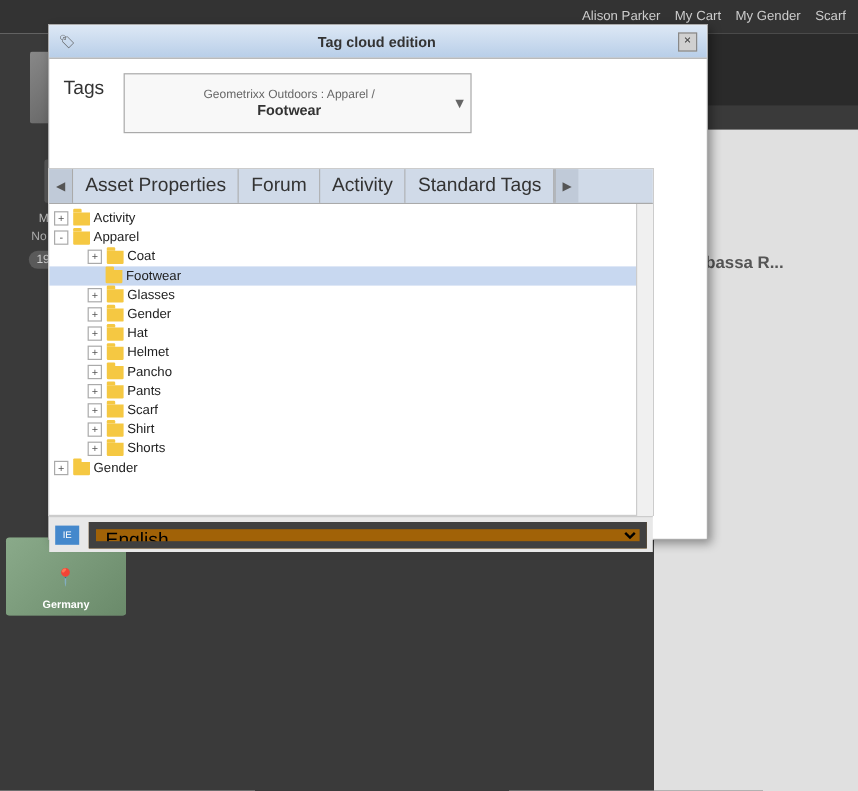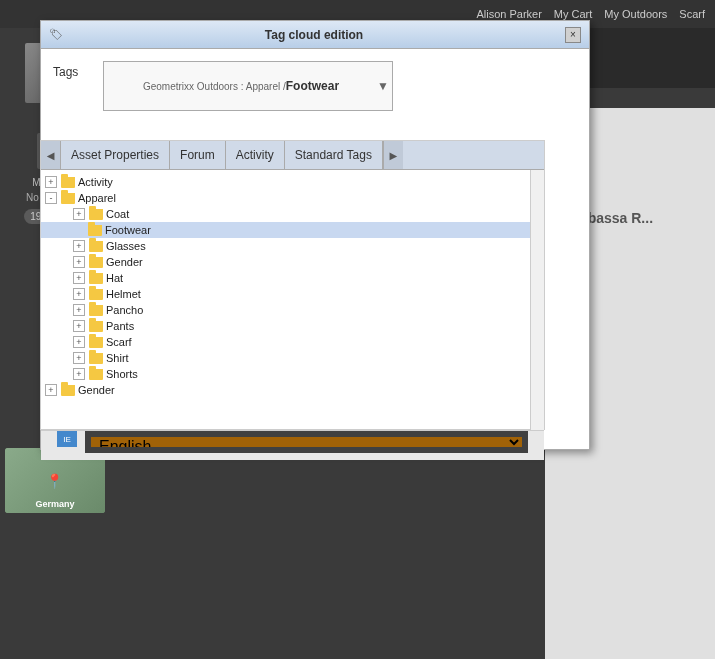--- a/index.html
+++ b/index.html
@@ -183,21 +183,21 @@
       color: #333;
     }
 
     .dialog-body {
       display: flex;
       padding: 12px;
       gap: 10px;
     }
 
     .tags-label {
-      font-size: 12px;
+      font-size: 16px;
       color: #333;
       width: 40px;
       padding-top: 4px;
     }
 
     .tags-select-area {
       flex: 1;
     }
 
     .tags-dropdown-container {
@@ -208,20 +208,21 @@
     .tags-dropdown {
       width: 100%;
       border: 1px solid #aaa;
       background: #f8f8f8;
       padding: 4px 20px 4px 6px;
       font-size: 11px;
       color: #333;
       cursor: pointer;
       min-height: 50px;
       display: flex;
+      flex-direction: column;
       justify-content: center;
       align-items: center;
     }
 
     .tags-dropdown-path {
       color: #666;
       font-size: 10px;
     }
 
     .tags-dropdown-value {
@@ -264,21 +265,21 @@
       align-items: center;
       justify-content: center;
       cursor: pointer;
       border-right: 1px solid #aaa;
       font-size: 10px;
       color: #555;
     }
 
     .tab-btn {
       padding: 5px 10px;
-      font-size: 12px;
+      font-size: 16px;
       background: #d0dae8;
       border: none;
       border-right: 1px solid #aaa;
       cursor: pointer;
       color: #333;
       height: 28px;
     }
 
     .tab-btn.active {
       background: #fff;
@@ -362,22 +363,22 @@
       font-size: 11px;
       color: #222;
     }
 
     
     .tree-bottom {
       height: 30px;
       background: #e8e8e8;
       border-top: 1px solid #ccc;
       display: flex;
-      align-items: flex-start;
-      padding: 0 16px;
+      align-items: center;
+      padding: 0 5px;
       gap: 8px;
     }
 
     .lang-icon {
       width: 20px;
       height: 16px;
       background: #4488cc;
       display: flex;
       align-items: center;
       justify-content: center;
@@ -402,21 +403,21 @@
     }
   </style>
 </head>
 <body>
 
 <div class="bg-page"></div>
 
 <div class="top-nav">
   <span style="color:#ccc; font-size:11px;">Alison Parker</span>
   <span style="cursor:pointer;">My Cart</span>
-  <span style="cursor:pointer;">My Outdoors</span>
+  <span style="cursor:pointer;">My Gender</span>
   <span style="cursor:pointer;">Scarf</span>
 </div>
 
 <div class="left-sidebar">
   <div class="sidebar-avatar">
     <div style="width:100%;height:100%;background:linear-gradient(135deg,#888,#555);"></div>
   </div>
   <div class="sidebar-name">Aliso</div>
   <div class="sidebar-icon-row">
     <div class="sidebar-icon">

